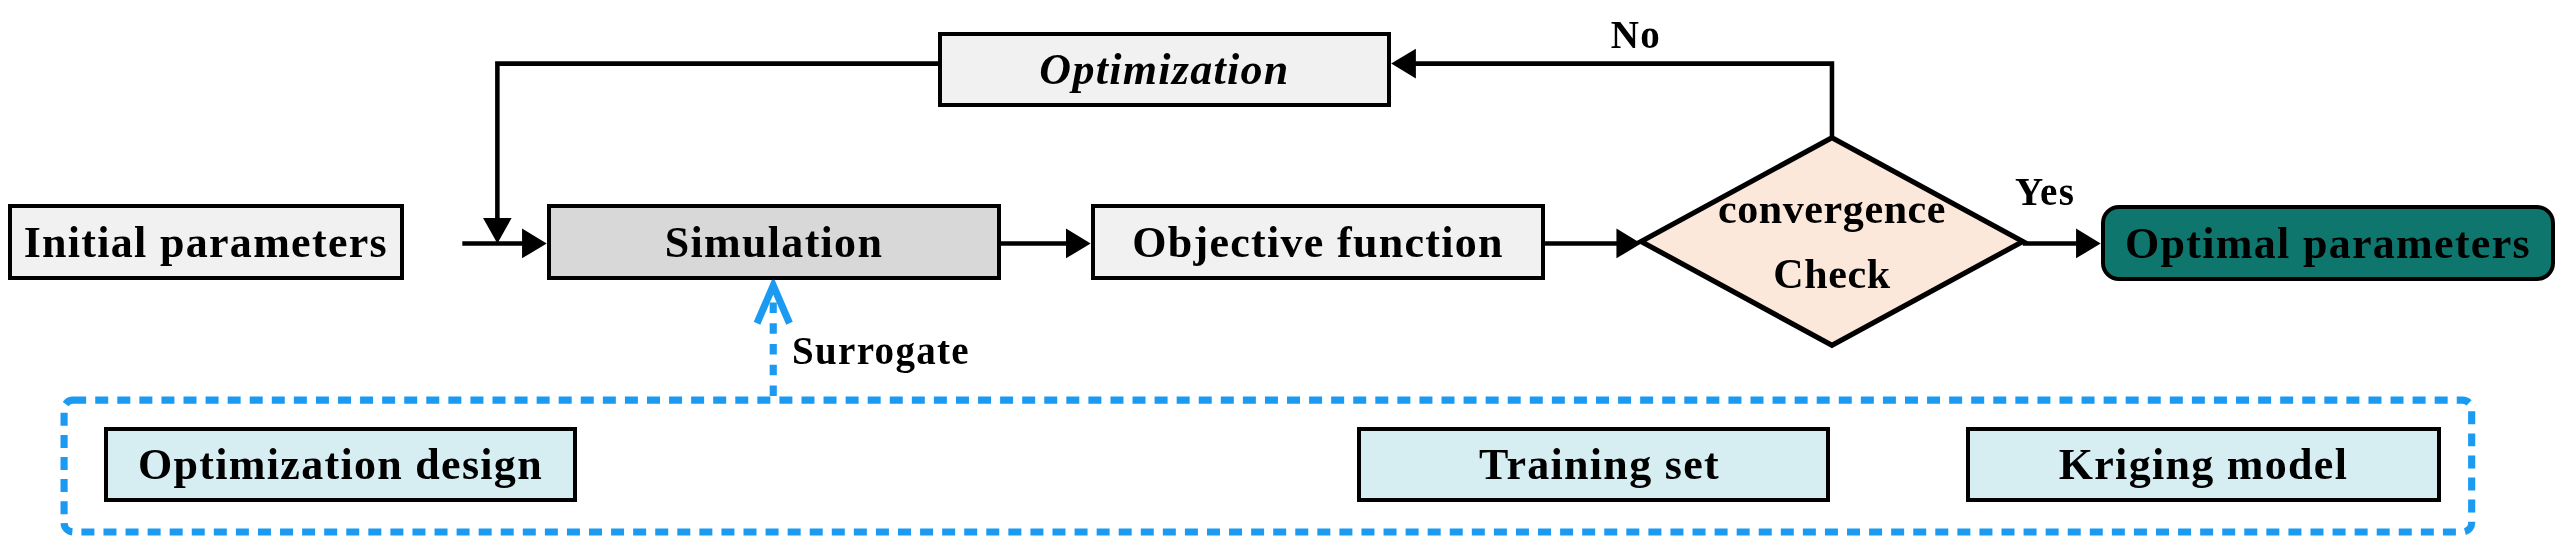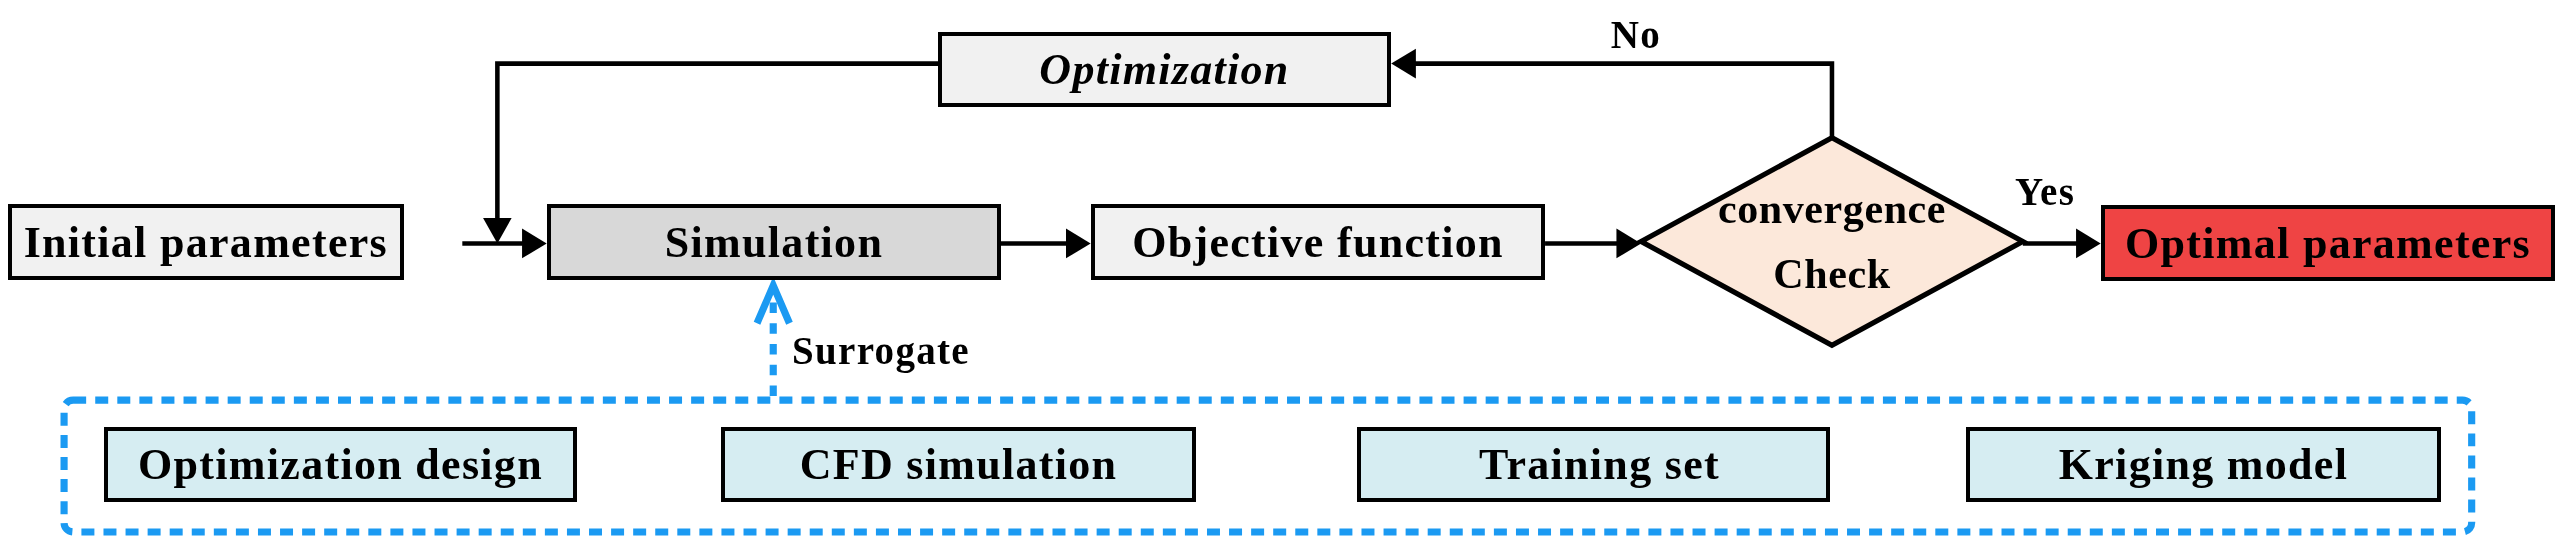--- a/index.html
+++ b/index.html
@@ -105,36 +105,33 @@
   </div>
 
   <div class="node" id="n-simulation" style="background-color: rgb(216, 216, 216);">
     <span>Simulation</span>
   </div>
 
   <div class="node" id="n-objective" style="background-color: rgb(241, 241, 241);">
     <span>Objective function</span>
   </div>
 
-  <div class="node" id="n-optimal" style="background-color: #ef4444;">
+  <div class="node" id="n-optimal" style="background-color: #0f766e; border-radius: 18px;">
     <span>Optimal parameters</span>
   </div>
 
   <div class="diamond-label">
     <div>convergence</div>
     <div>Check</div>
   </div>
 
   <div class="node" id="n-experimental" style="background-color: rgb(214, 237, 242);">
     <span>Optimization design</span>
   </div>
 
-  <div class="node" id="n-cfd" style="background-color: rgb(214, 237, 242);">
-    <span>CFD simulation</span>
-  </div>
 
   <div class="node" id="n-training" style="background-color: rgb(214, 237, 242); padding-left: 12px;">
     <span>Training set</span>
   </div>
 
   <div class="node" id="n-kriging" style="background-color: rgb(214, 237, 242);">
     <span>Kriging model</span>
   </div>
 
   <div class="edge-label" id="lbl-no">No</div>

